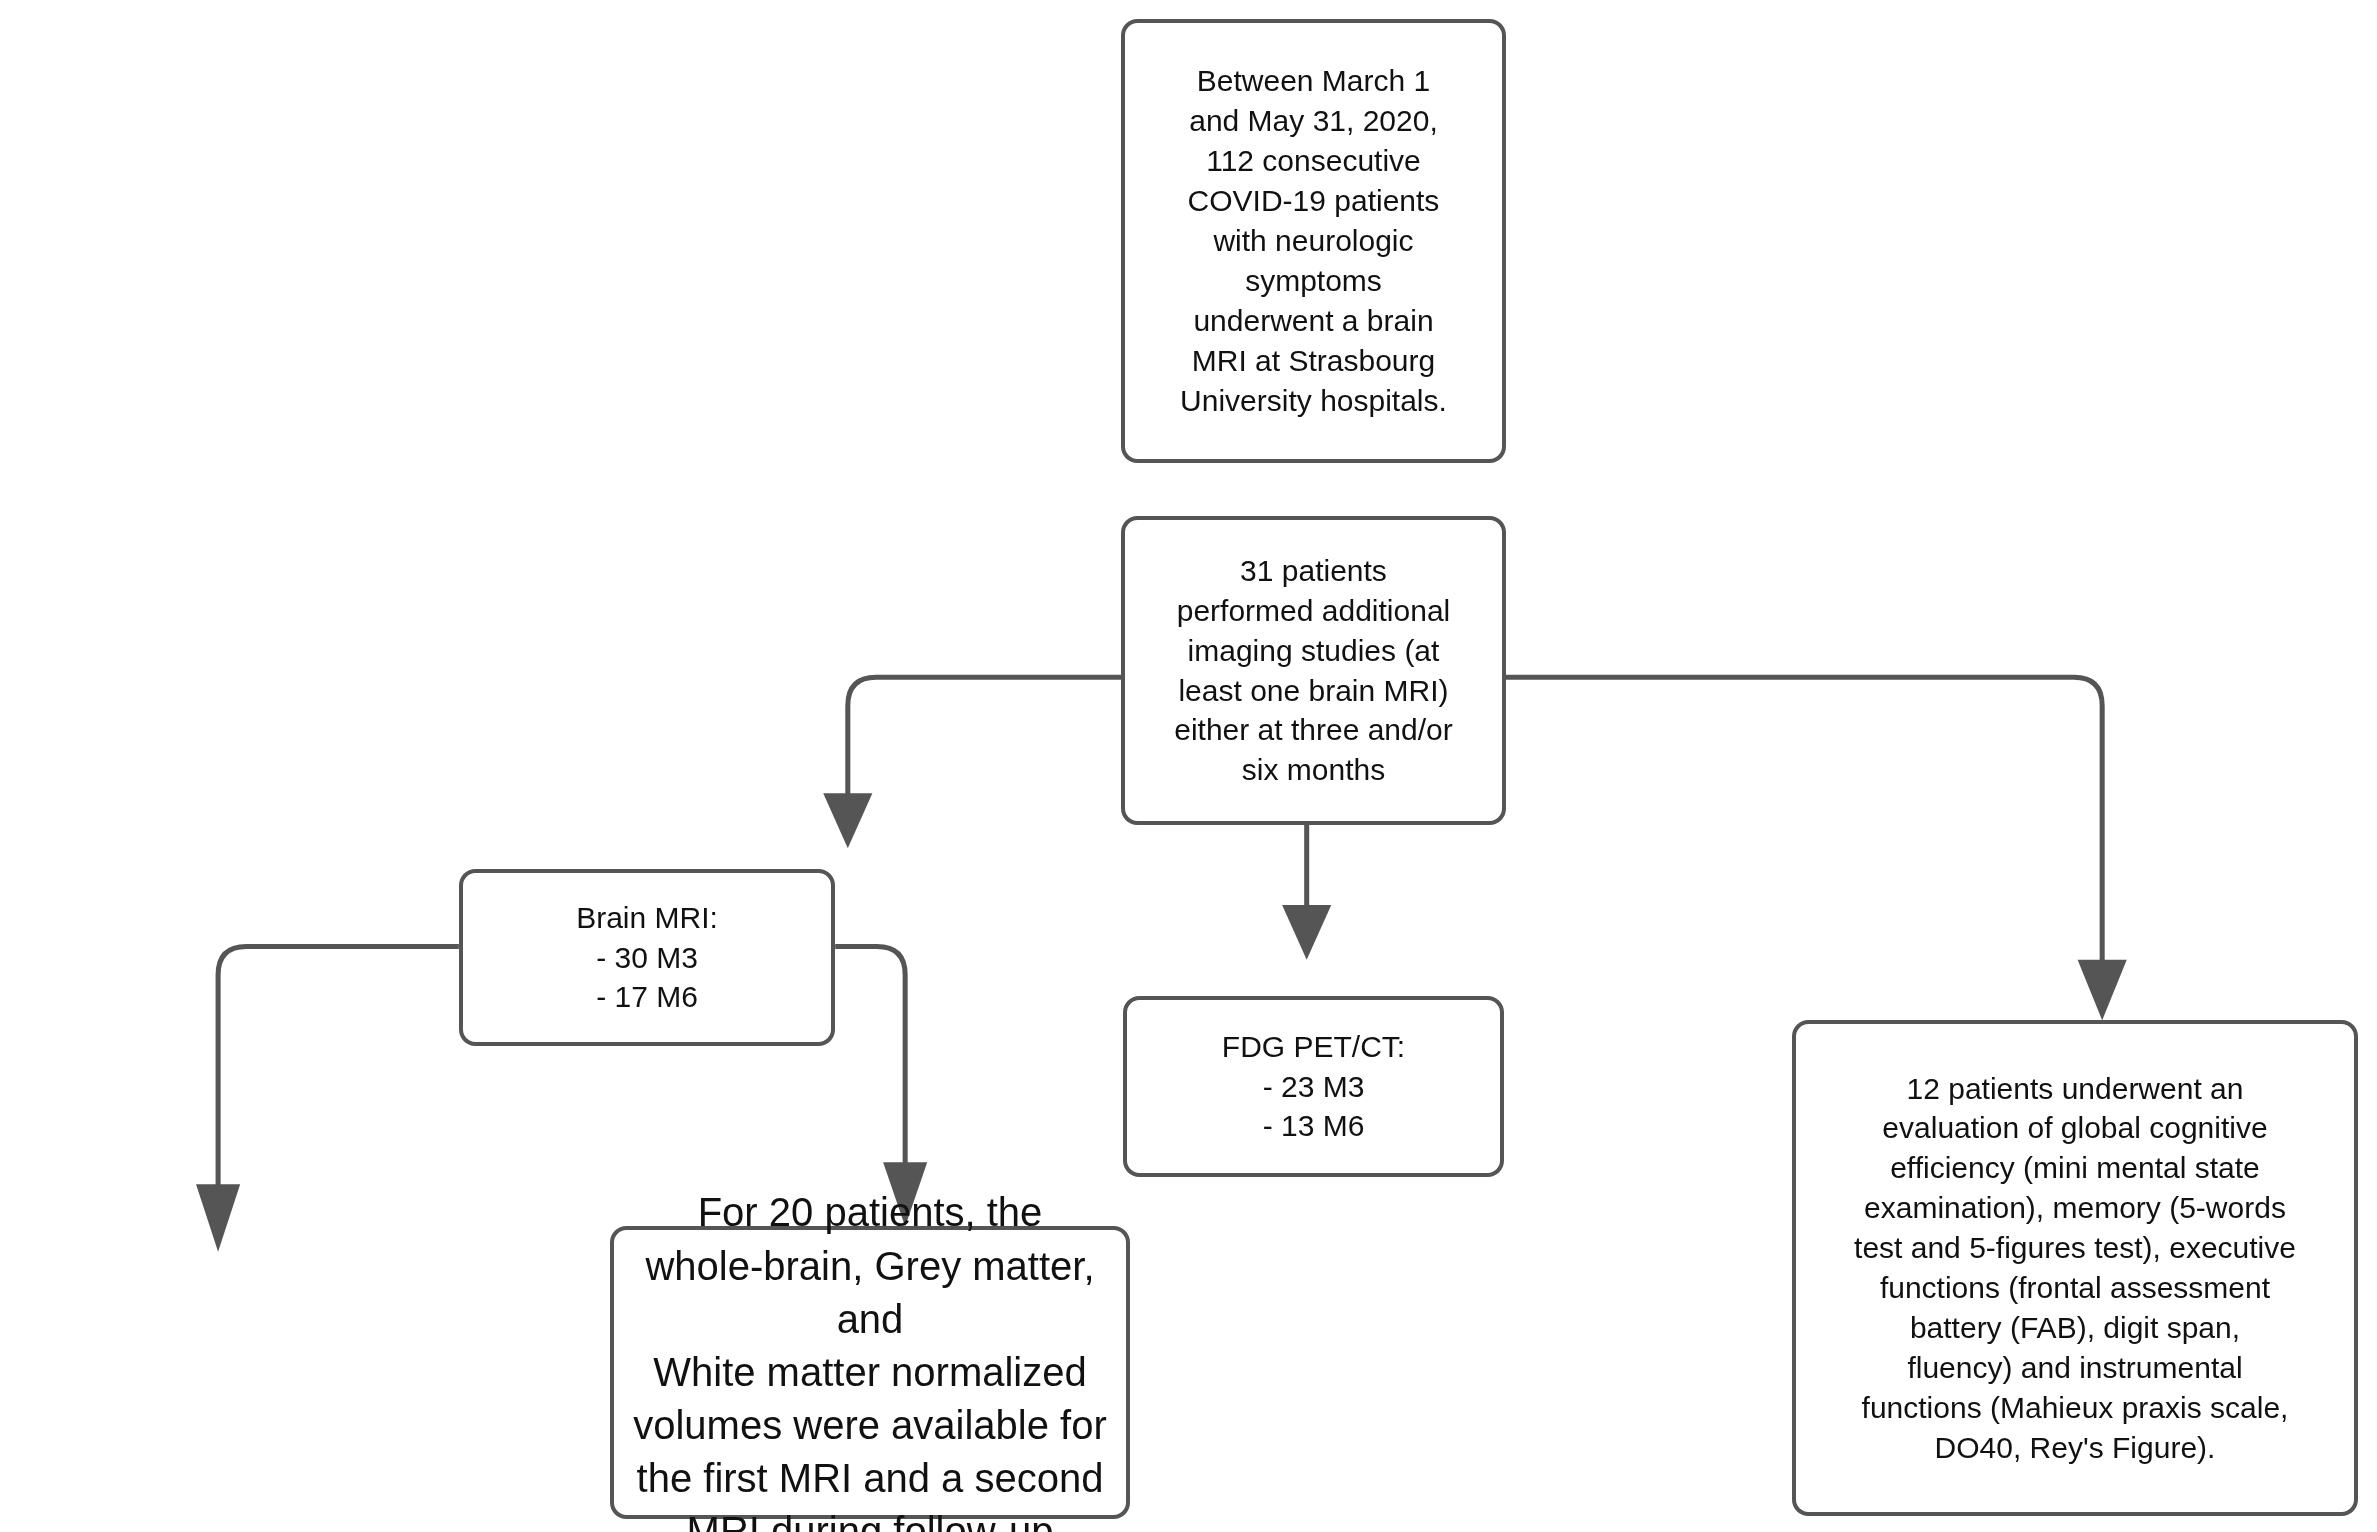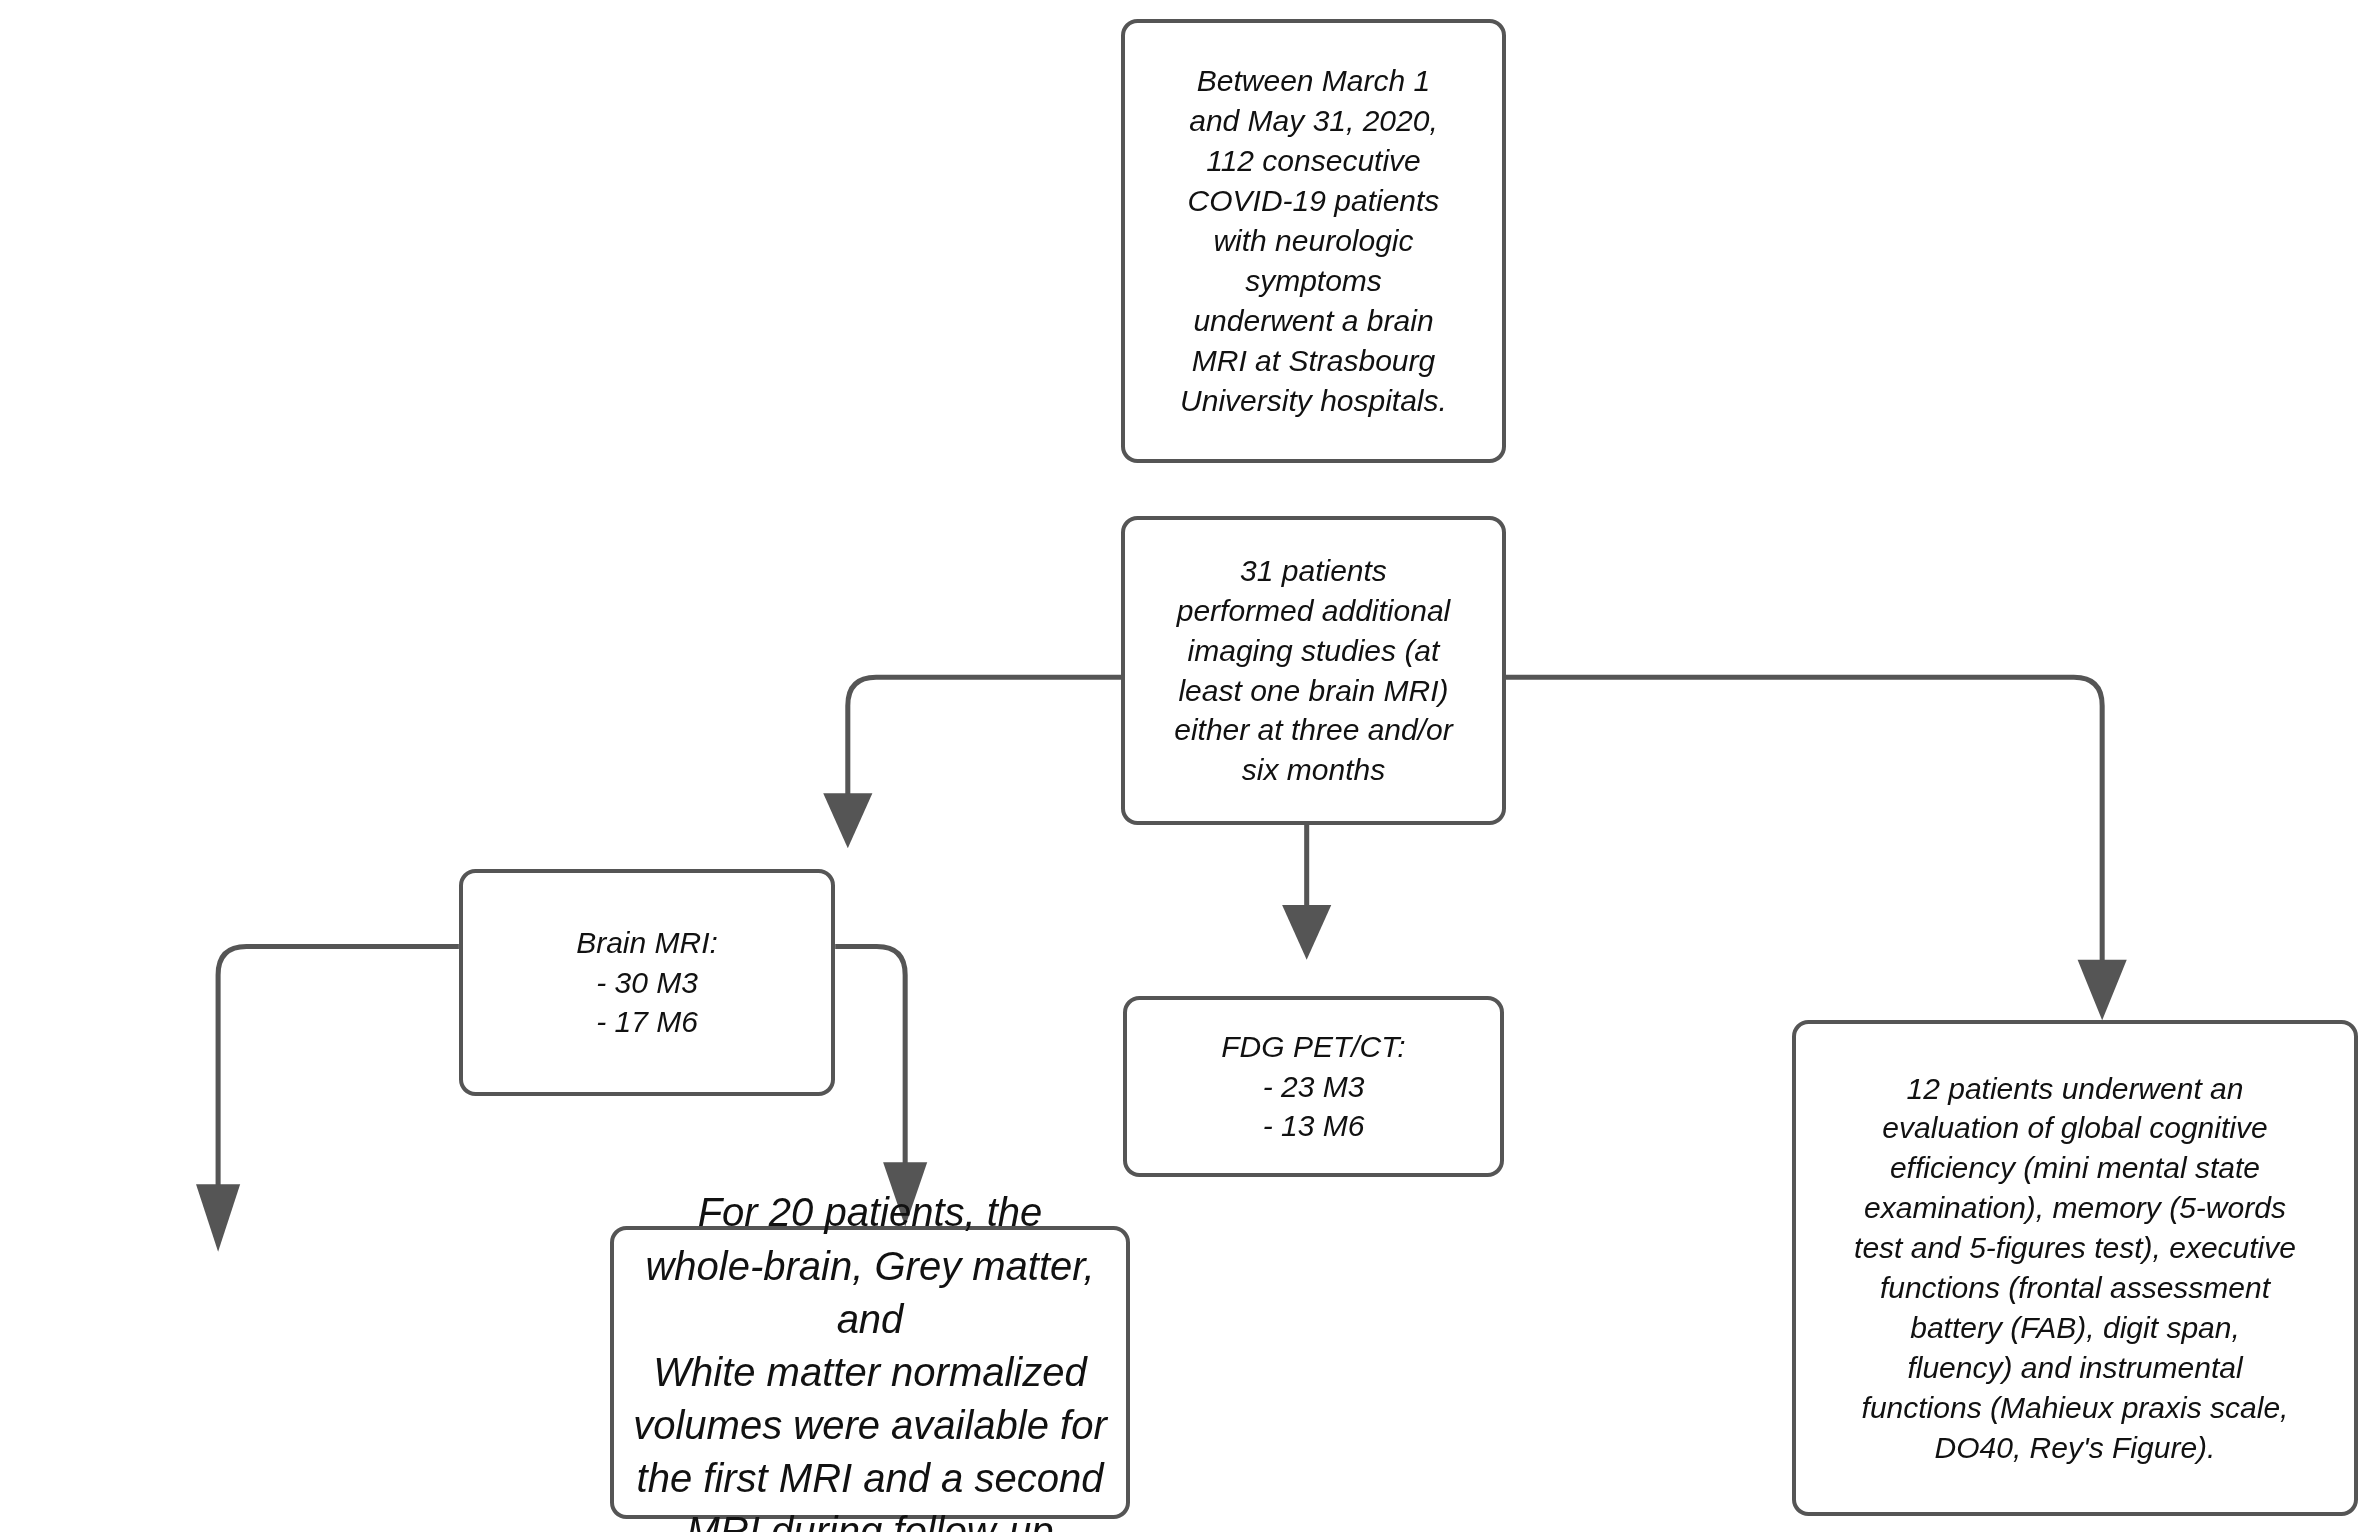--- a/index.html
+++ b/index.html
@@ -6,21 +6,20 @@
   body{
     font-family:"Liberation Sans", sans-serif;
     color:#111111;
   }
   #canvas{
     position:relative;
     width:2377px;
     height:1533px;
     background:#ffffff;
     overflow:hidden;
-    font-style:italic;
   }
   .node{
     position:absolute;
     box-sizing:border-box;
     background:#ffffff;
     border:4.4px solid #555555;
     border-radius:16.4px;
     display:flex;
     align-items:center;
     justify-content:center;
@@ -95,21 +94,21 @@
 MRI at Strasbourg
 University hospitals.</div>
 
   <div class="node" style="left:1121px; top:516px; width:385px; height:309px; font-size:30px;">31 patients
 performed additional
 imaging studies (at
 least one brain MRI)
 either at three and/or
 six months</div>
 
-  <div class="node" style="left:459px; top:869px; width:376px; height:227px; font-size:30px;">Brain MRI:
+  <div class="node" style="left:459px; top:869px; width:376px; height:177px; font-size:30px;">Brain MRI:
 - 30 M3
 - 17 M6</div>
 
   <div class="node" style="left:1123px; top:960px; width:381px; height:181px; font-size:30px;margin-top:36px;">FDG PET/CT:
 - 23 M3
 - 13 M6</div>
 
 
   <div class="node" style="left:610px; top:1226px; width:520px; height:293px; font-size:40px;">For 20 patients, the
 whole-brain, Grey matter, and

